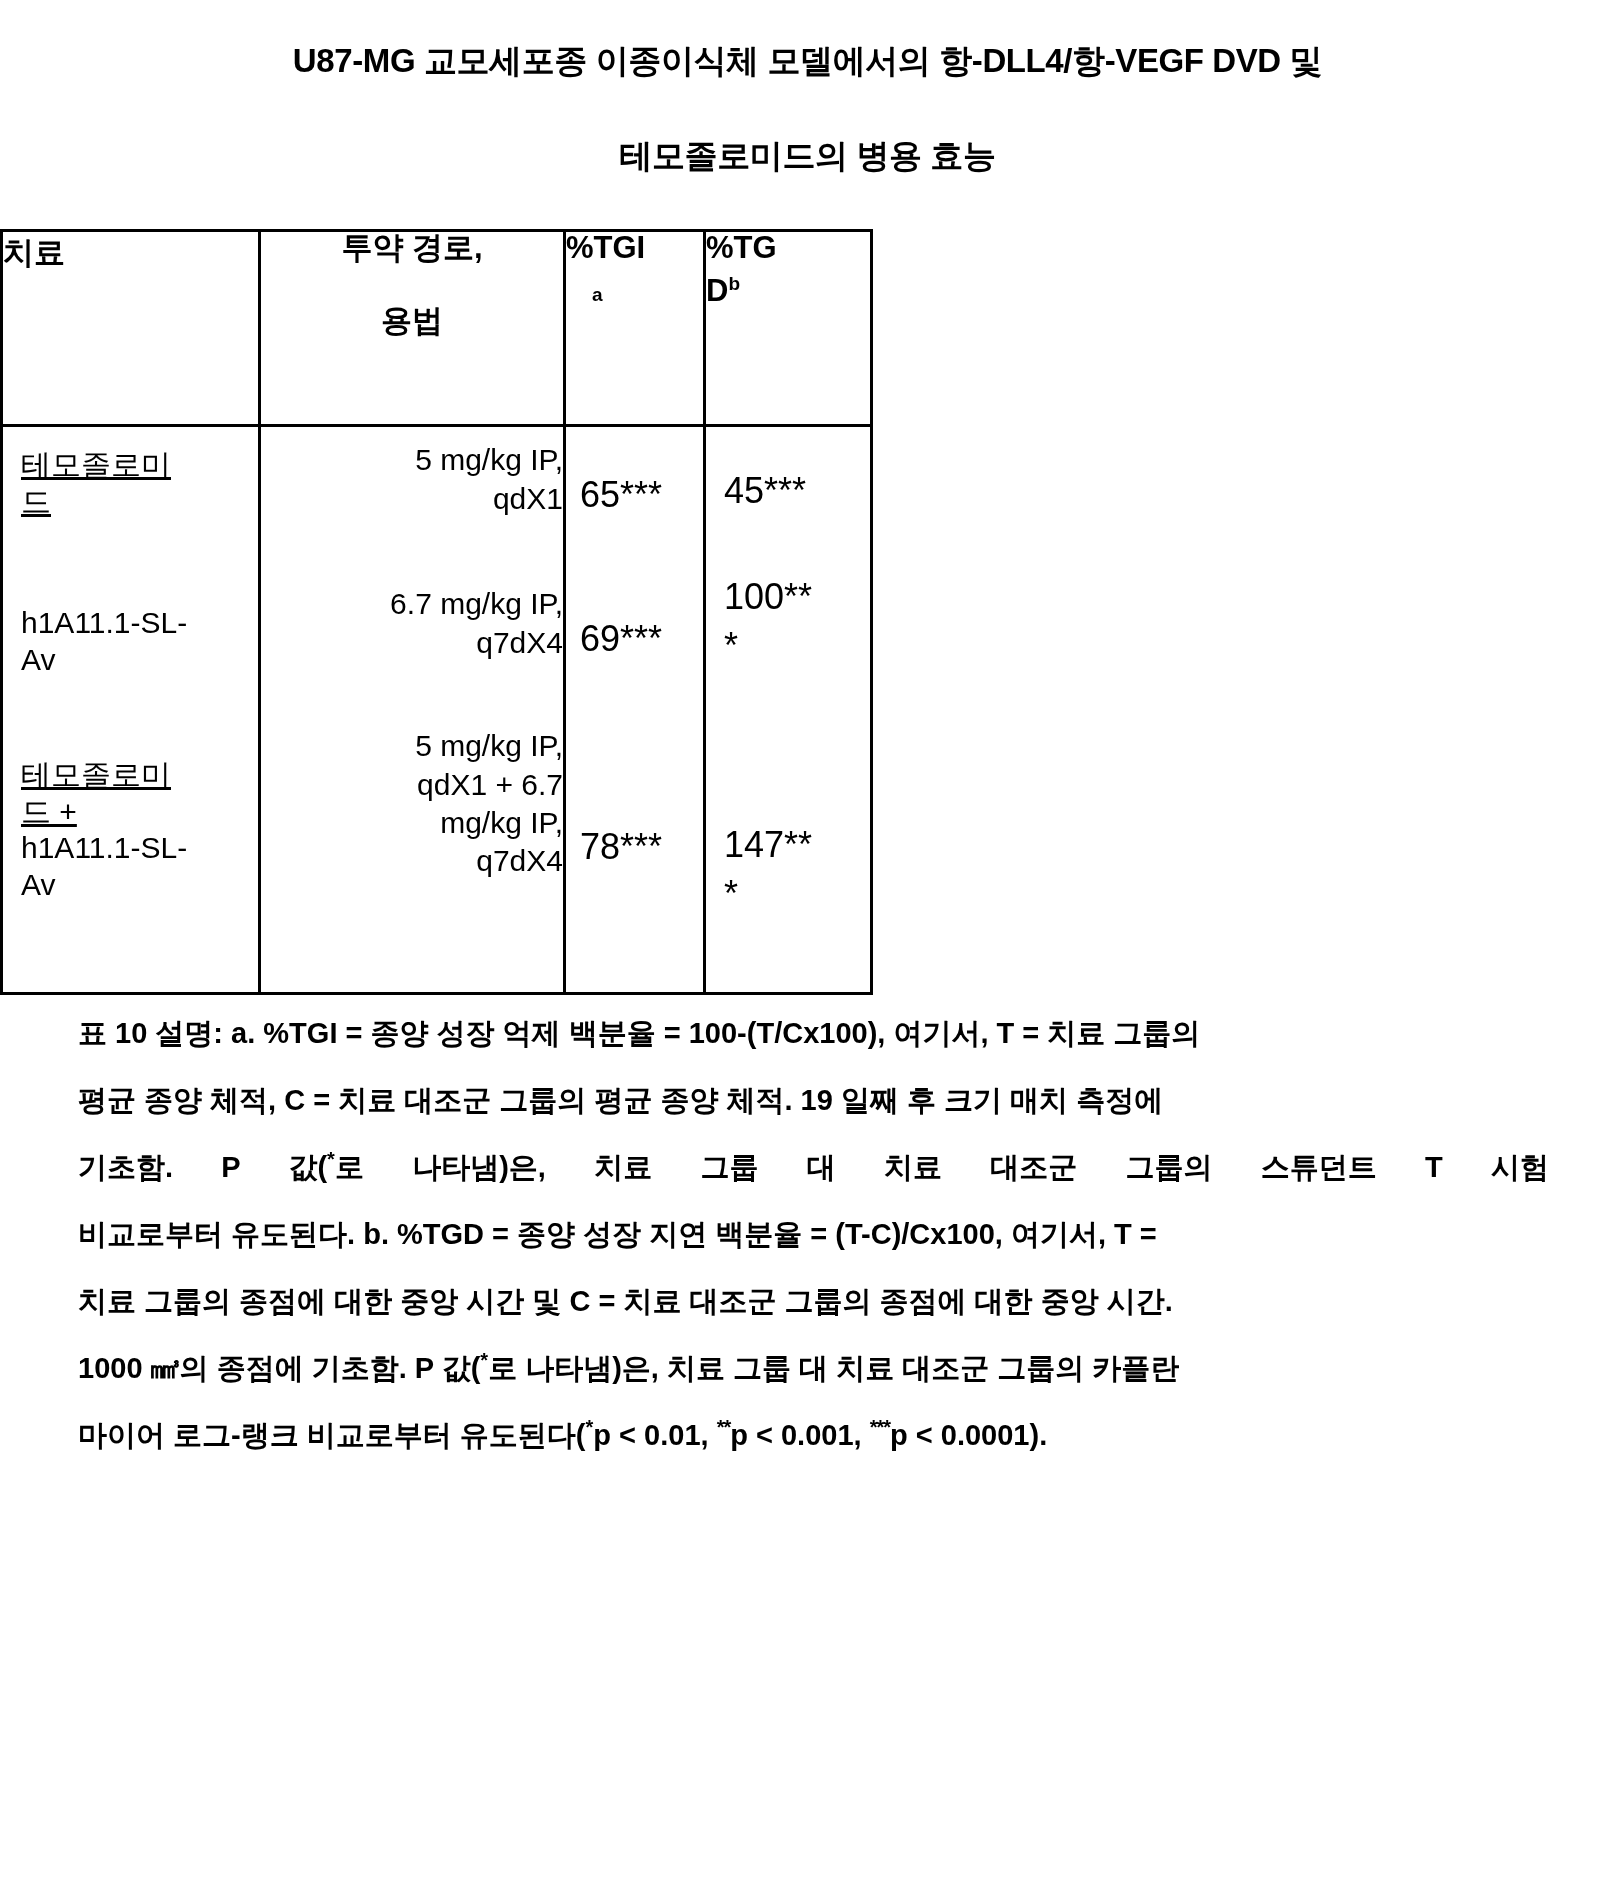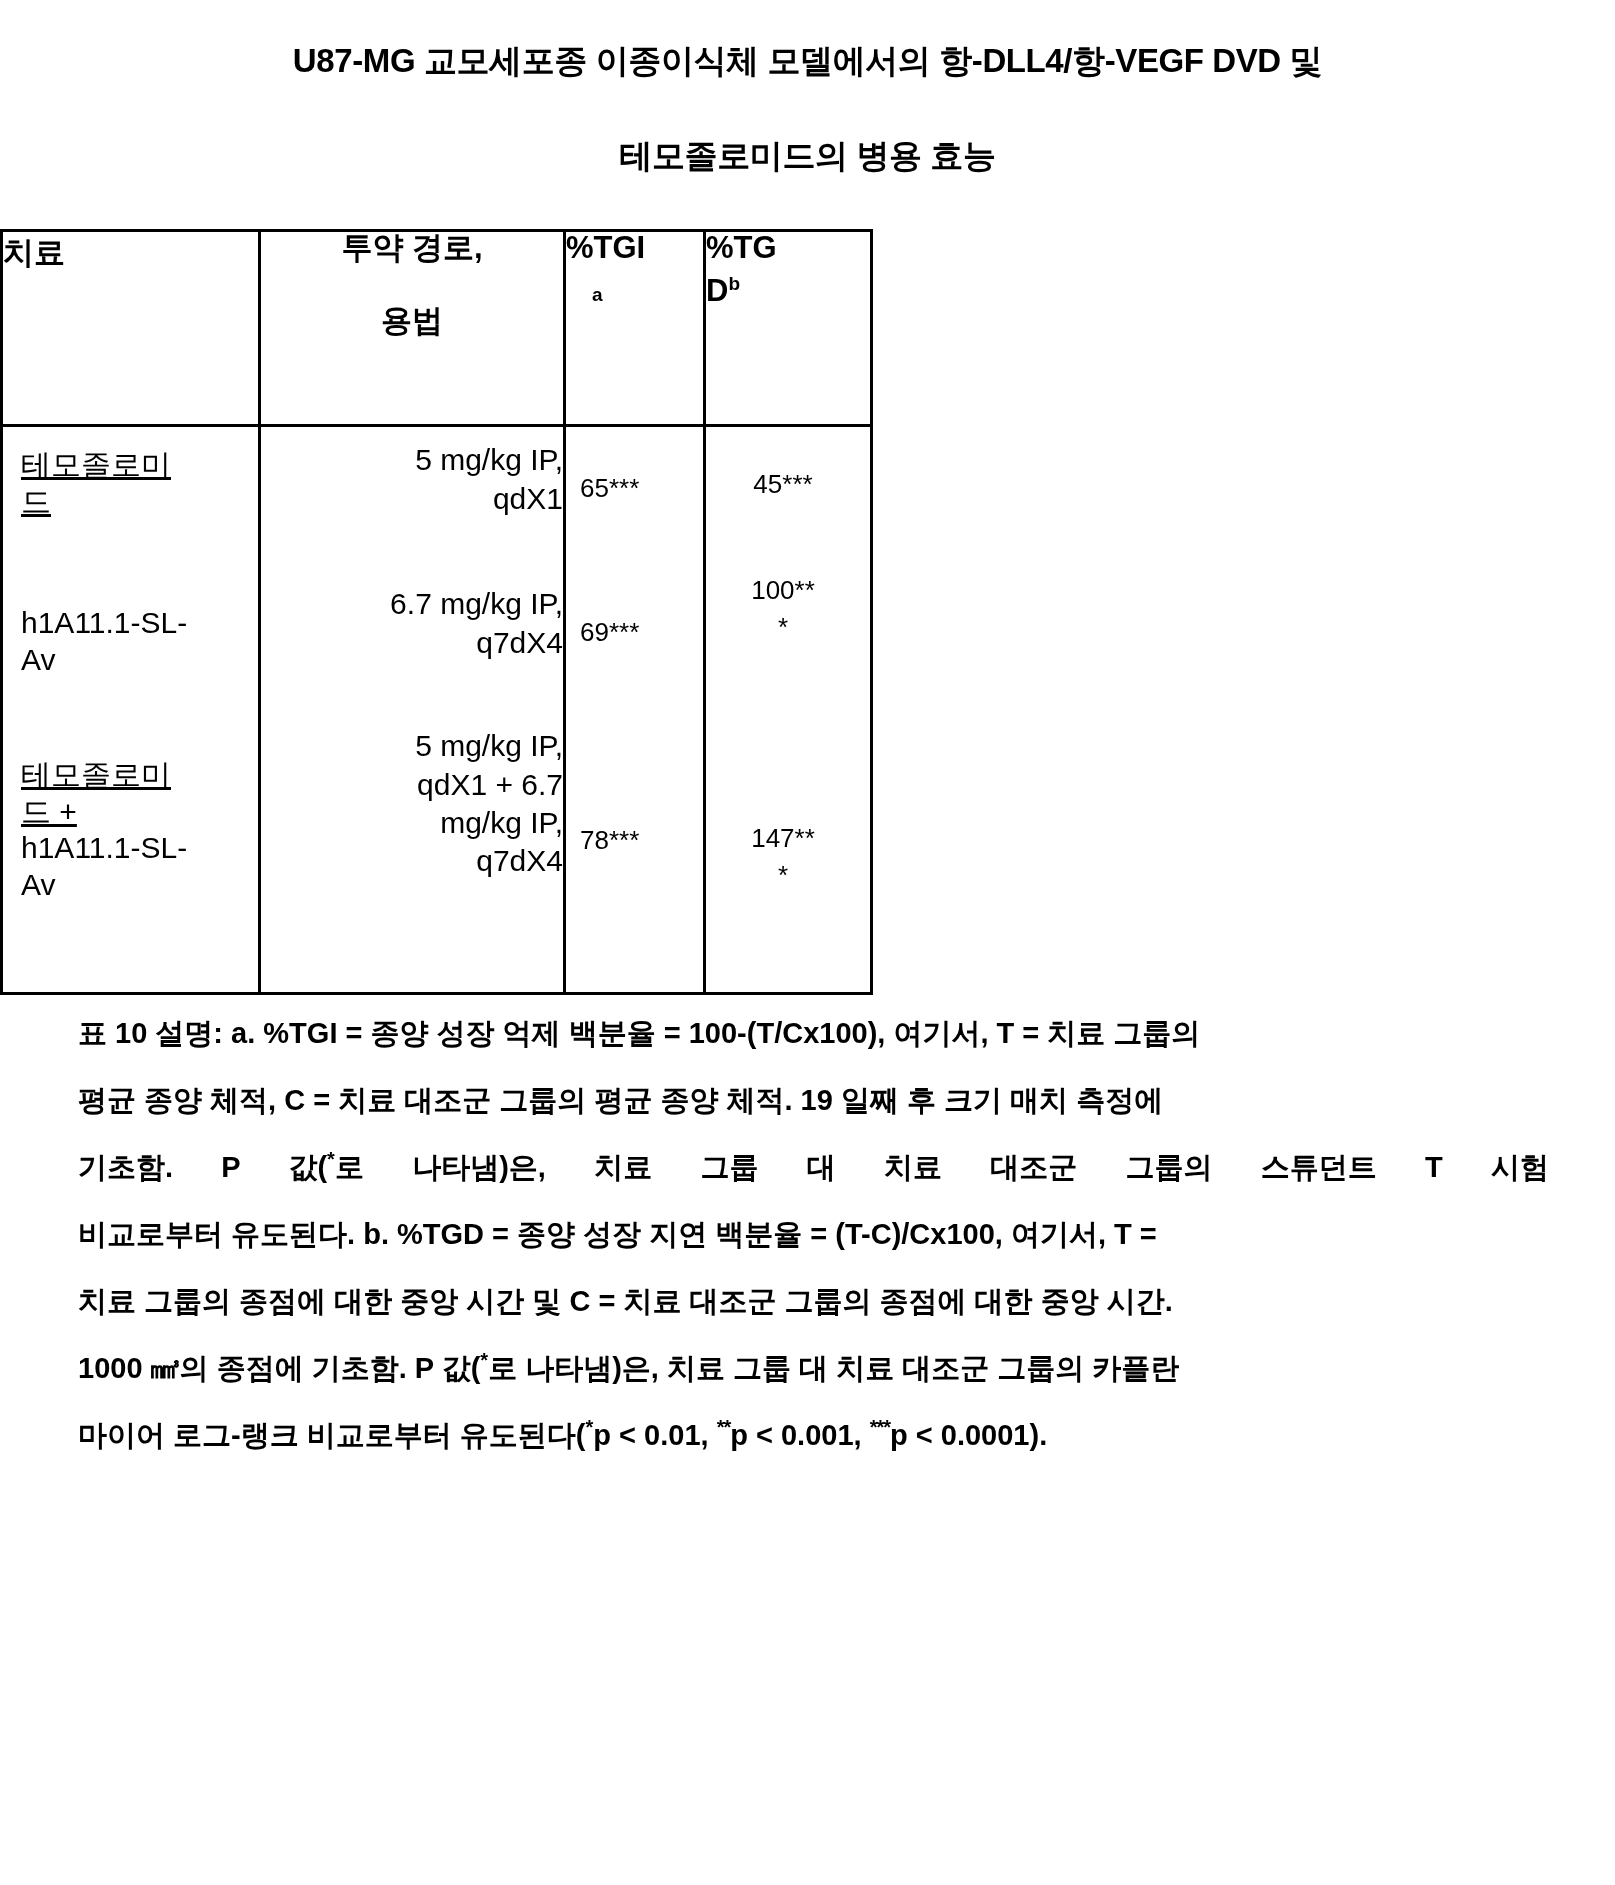--- a/index.html
+++ b/index.html
@@ -118,27 +118,27 @@
   .treat-col .e2 { top: 178px; }
   .treat-col .e3 { top: 330px; }
   .treat-col u { text-decoration: underline; text-underline-offset: 2px; }
 
   .route-col { font-size: 30px; line-height: 1.28; text-align: right; }
   .route-col .entry { position: absolute; left: 0; right: 0; }
   .route-col .r1 { top: 14px; }
   .route-col .r2 { top: 158px; }
   .route-col .r3 { top: 300px; }
 
-  .val-col { font-size: 26px; line-height: 1.2; }
+  .val-col { font-size: 36px; line-height: 1.2; }
   .val-col .entry { position: absolute; left: 14px; }
   .tgi-col .v1 { top: 46px; }
   .tgi-col .v2 { top: 190px; }
   .tgi-col .v3 { top: 398px; }
 
-  .tgd-col .entry { left: 18px; text-align: center; width: 118px; }
+  .tgd-col .entry { left: 18px; text-align: left; width: 118px; }
   .tgd-col .v1 { top: 42px; }
   .tgd-col .v2 { top: 148px; }
   .tgd-col .v3 { top: 396px; }
   .tgd-col .wrapstar { display: block; margin-top: 6px; }
 
   
   .caption {
     margin: 24px 0 0 0;
     padding: 0 66px 0 78px;
     font-size: 29px;

